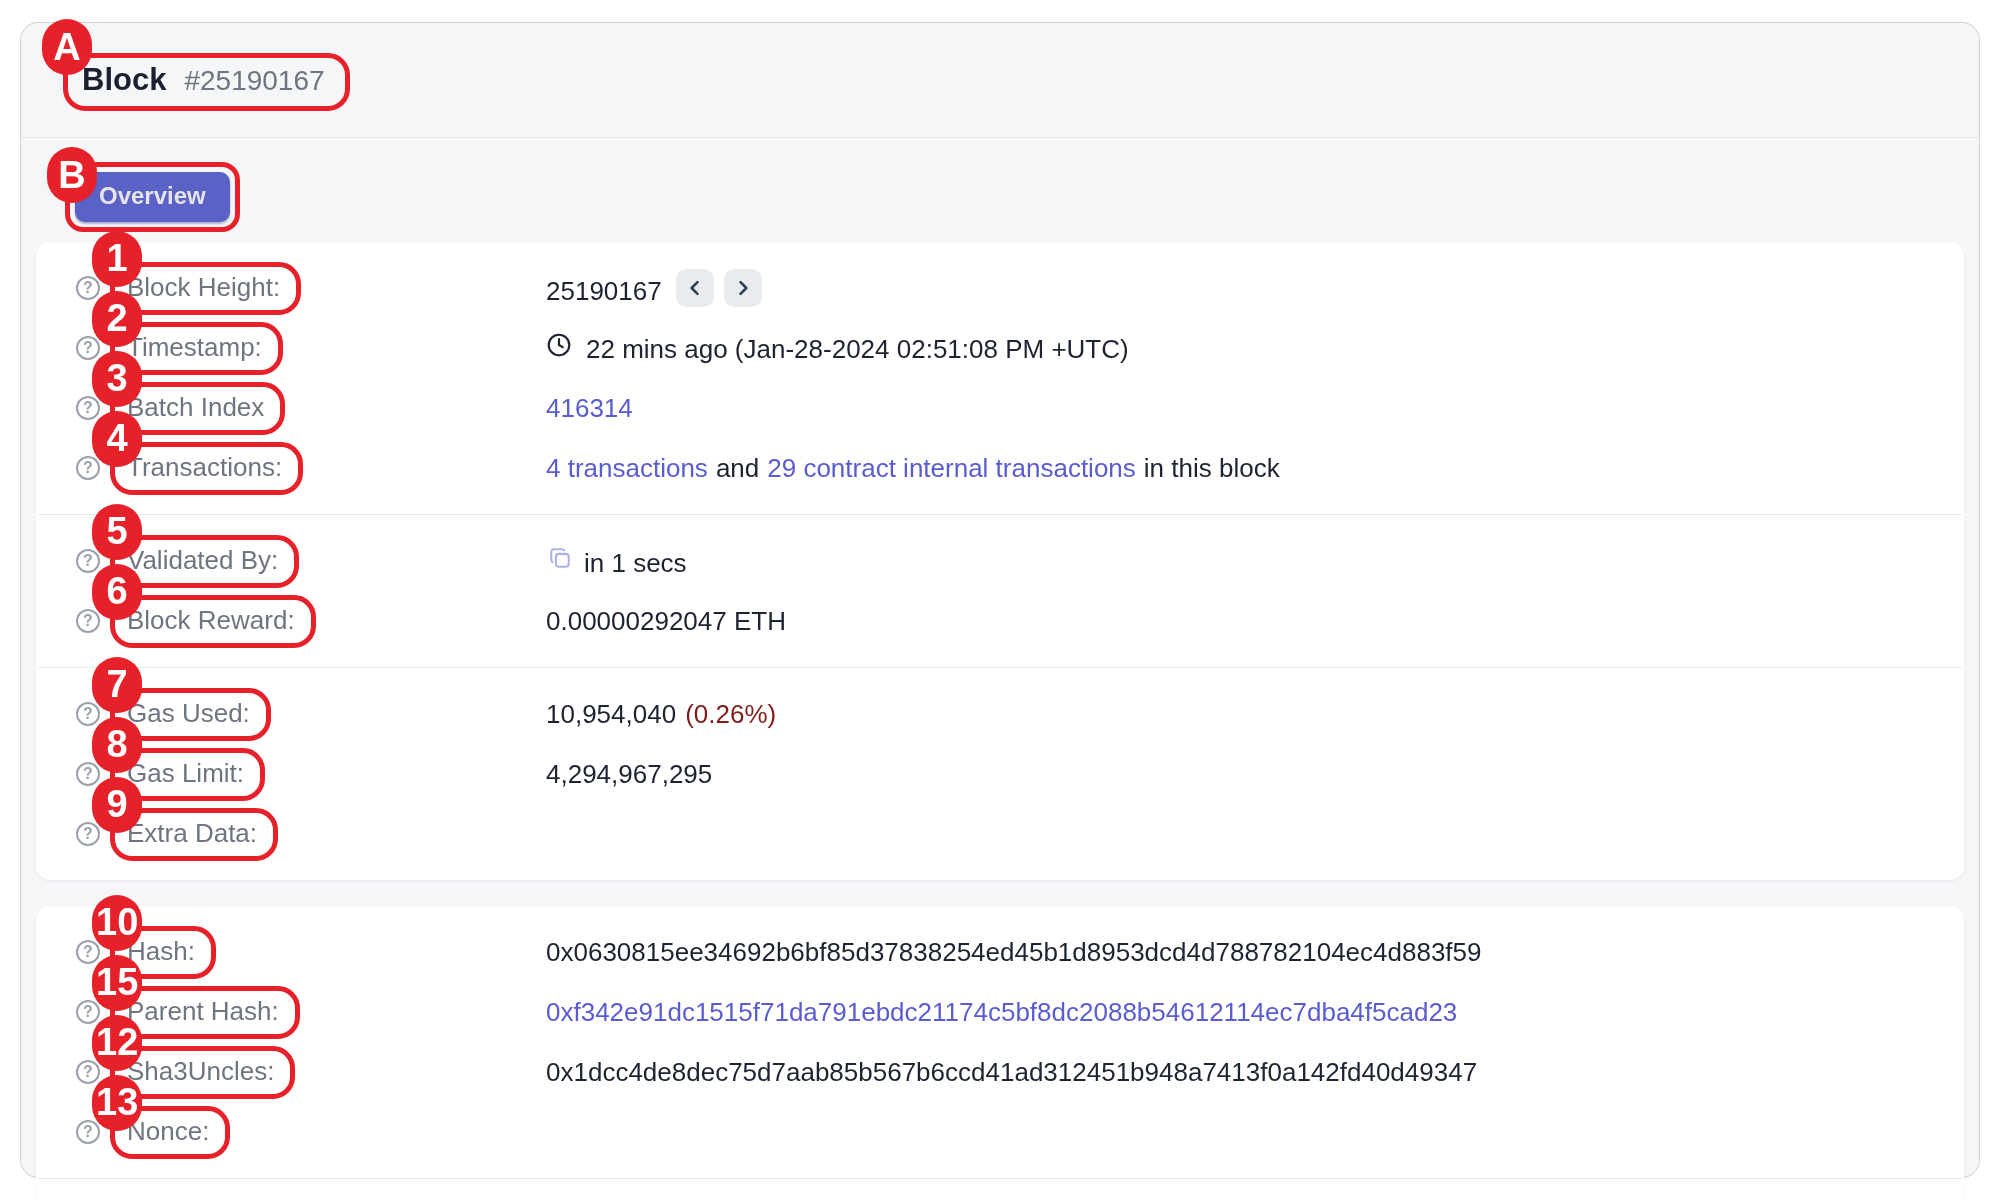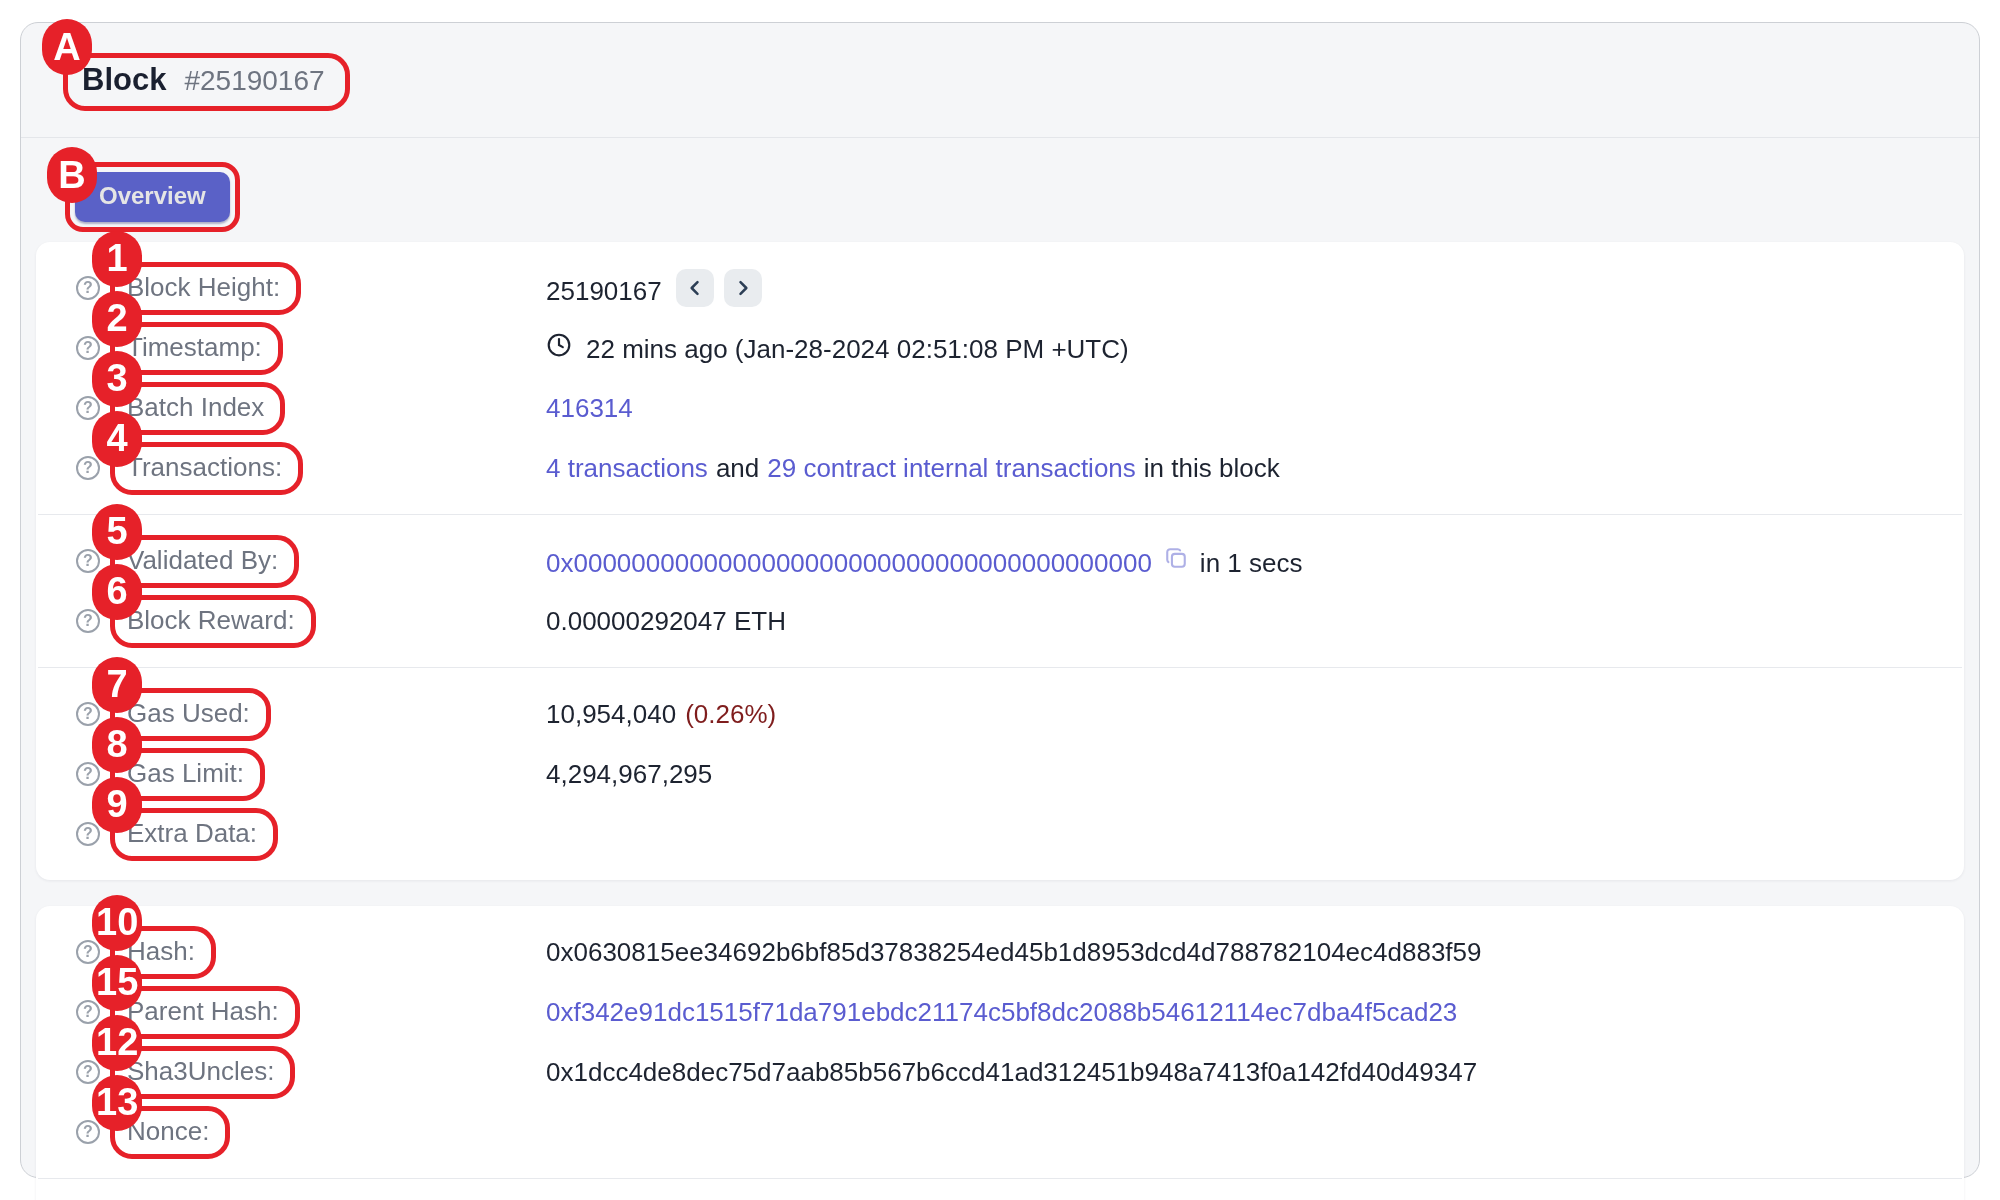--- a/index.html
+++ b/index.html
@@ -228,21 +228,20 @@
 
       <div class="row">
         <div class="label-cell">
           <span class="help-icon">?</span>
           <span class="ann-rect">
             <span class="ann-badge">5</span>
             <span>Validated By:</span>
           </span>
         </div>
         <div class="value-cell" style="gap:10px;">
-          <a class="link">0x0000000000000000000000000000000000000000</a>
           <span class="icon-svg">
             <svg width="28" height="28" viewBox="0 0 24 24" fill="none" stroke="#aeb0e6" stroke-width="1.8" stroke-linecap="round" stroke-linejoin="round">
                 <rect x="8.5" y="8.5" width="11" height="11" rx="2.5"></rect>
                 <path d="M5.5 15.5a2.5 2.5 0 0 1-1-2V7a2.5 2.5 0 0 1 2.5-2.5h6.5a2.5 2.5 0 0 1 2 1"></path>
               </svg>
           </span>
           <span>in 1 secs</span>
         </div>
       </div>
 

